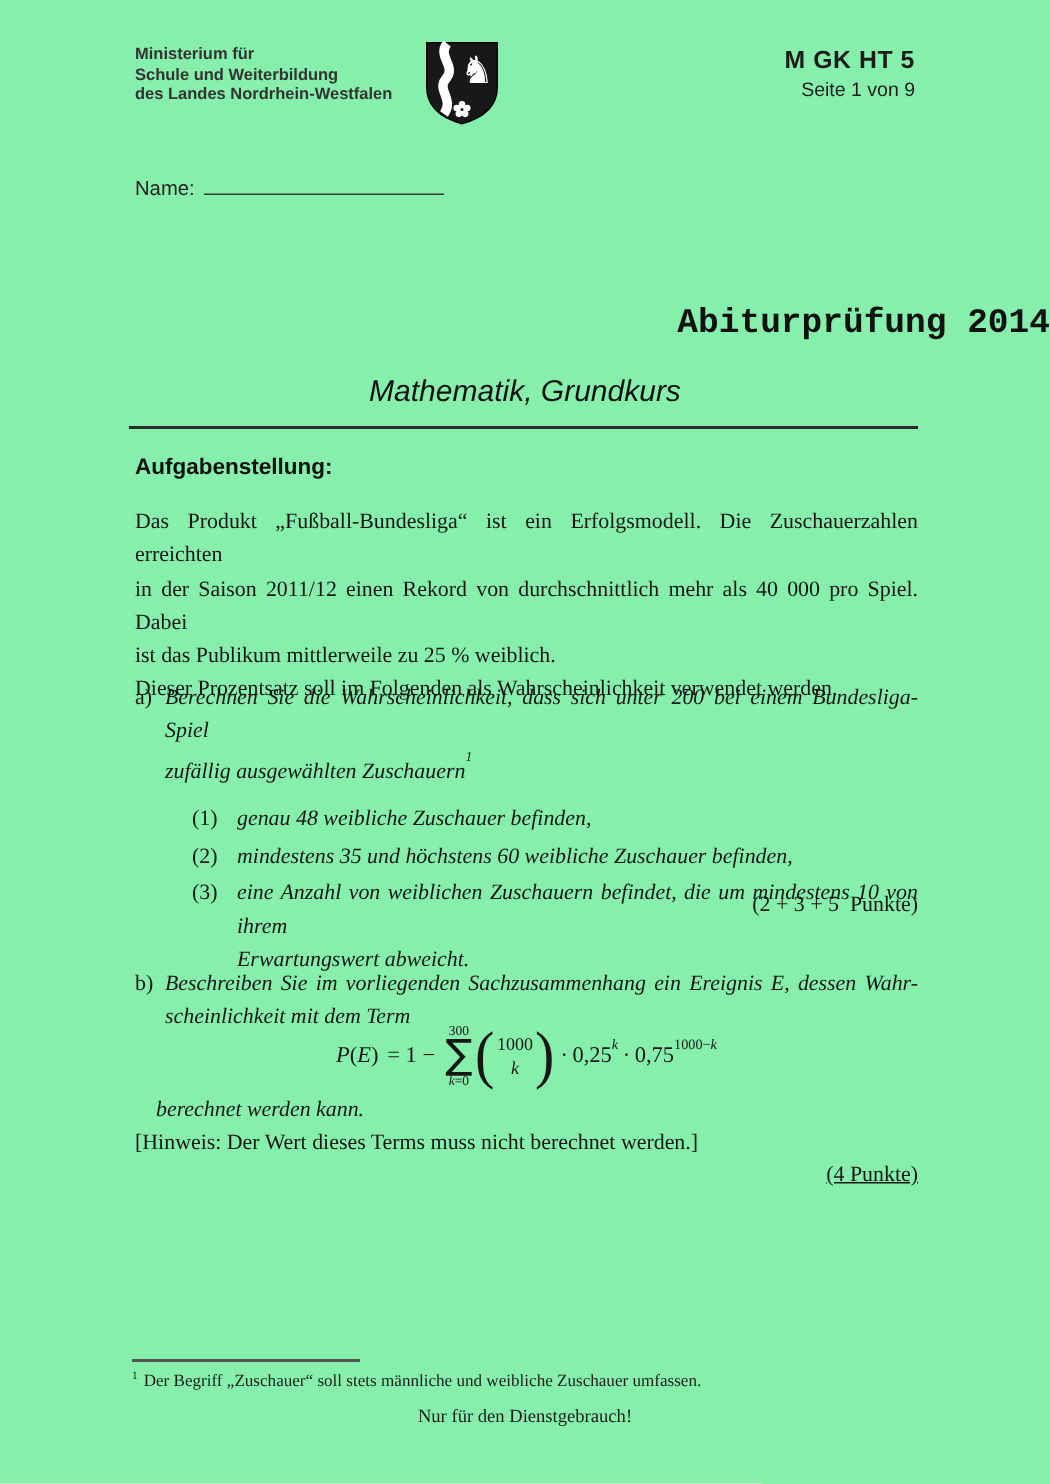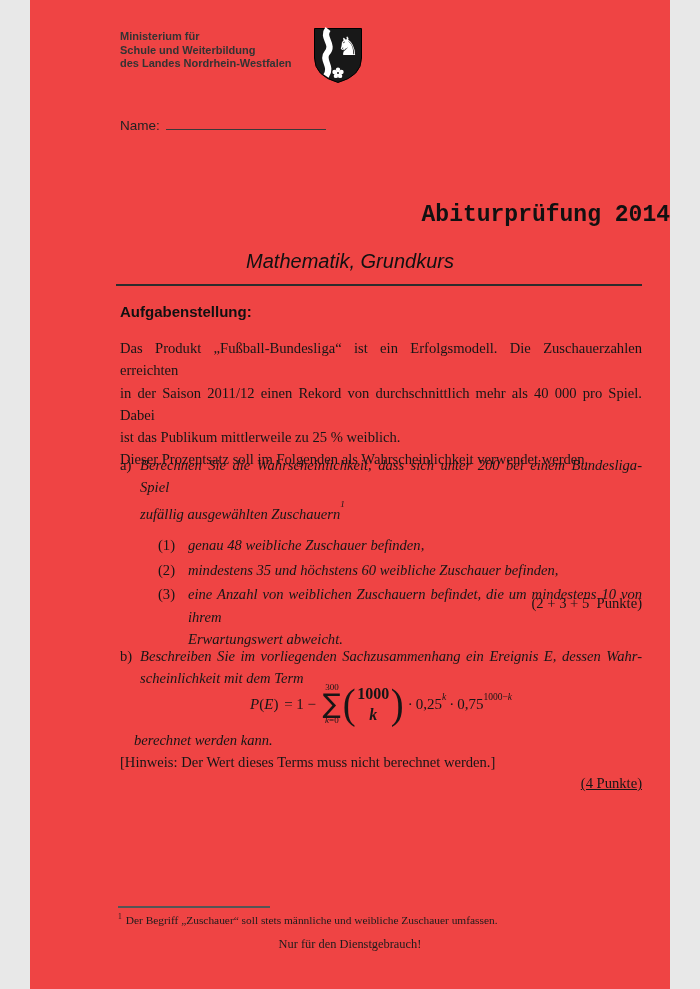--- a/index.html
+++ b/index.html
@@ -1,16 +1,16 @@
 <!DOCTYPE html>
 <html><head>
 <meta charset="utf-8">
 <style>
   html,body{margin:0;padding:0;background:#e8e8e8;}
-  .page{position:relative;width:640px;height:989px;background:#ef4444;margin:0 auto;
+  .page{position:relative;width:700px;height:989px;background:#86efac;margin:0 auto;
         font-family:"Liberation Serif",serif;color:#161616;overflow:hidden;}
 
   
   .ministry{position:absolute;left:90px;top:30px;
             font-family:"Liberation Sans",sans-serif;font-weight:700;
             font-size:11px;line-height:13.5px;color:#333;}
   .coat{position:absolute;left:283px;top:27px;}
   .code-block{position:absolute;right:90px;top:31px;text-align:right;
               font-family:"Liberation Sans",sans-serif;color:#1c1c1c;}
   .exam-code{font-size:16.5px;font-weight:700;letter-spacing:.4px;}
@@ -57,21 +57,21 @@
   
   .formula{display:flex;align-items:center;justify-content:center;
            height:42px;margin-top:-6px;font-size:15px;line-height:1;}
   .iv{font-style:italic;}
   .f-mid{white-space:pre;margin:0 2px;}
   .f-sum{display:flex;flex-direction:column;align-items:center;margin:0 1px;}
   .f-lim{font-size:9px;line-height:1.1;}
   .f-sigma{font-size:27px;line-height:.85;font-family:"DejaVu Sans",sans-serif;}
   .f-paren{font-size:43px;line-height:.9;font-weight:400;transform:scaleX(.9);}
   .f-stack{display:flex;flex-direction:column;align-items:center;
-           font-size:16px;line-height:1.3;margin:0 1px;font-weight:bold;}
+           font-size:12px;line-height:1.3;margin:0 1px;}
   .f-dot{margin:0 3px;}
   .exp{font-size:9.5px;position:relative;top:-7px;}
   .b-after{margin-left:14px;font-style:italic;margin-top:3px;}
   .b-hint{margin-top:0;}
 
   
   .footnote-rule{position:absolute;left:88px;top:906px;width:152px;height:1.5px;background:#555;}
   .footnote{position:absolute;left:88px;top:912px;font-size:11.4px;color:#1c1c1c;}
   .footnote sup{font-size:7.5px;margin-right:4px;}
   .footer{position:absolute;left:0;right:0;top:937px;text-align:center;
@@ -96,20 +96,24 @@
       <circle cx="25" cy="42.6" r="2.2"></circle>
       <circle cx="21.5" cy="45" r="2.2"></circle>
       <circle cx="28.5" cy="45" r="2.2"></circle>
       <circle cx="22.9" cy="48.9" r="2.2"></circle>
       <circle cx="27.1" cy="48.9" r="2.2"></circle>
       <circle cx="25" cy="46" r="2.5"></circle>
     </g>
     <circle cx="25" cy="46" r="1" fill="#181818"></circle>
   </svg>
 
+  <div class="code-block">
+    <div class="exam-code">M GK HT 5</div>
+    <div class="page-info">Seite 1 von 9</div>
+  </div>
 
   <div class="name-row">
     <span>Name:</span><span class="name-line"></span>
   </div>
 
   <div class="title">Abiturprüfung 2014</div>
   <div class="subtitle">Mathematik, Grundkurs</div>
   <div class="title-rule"></div>
 
   <div class="section-heading">Aufgabenstellung:</div>

